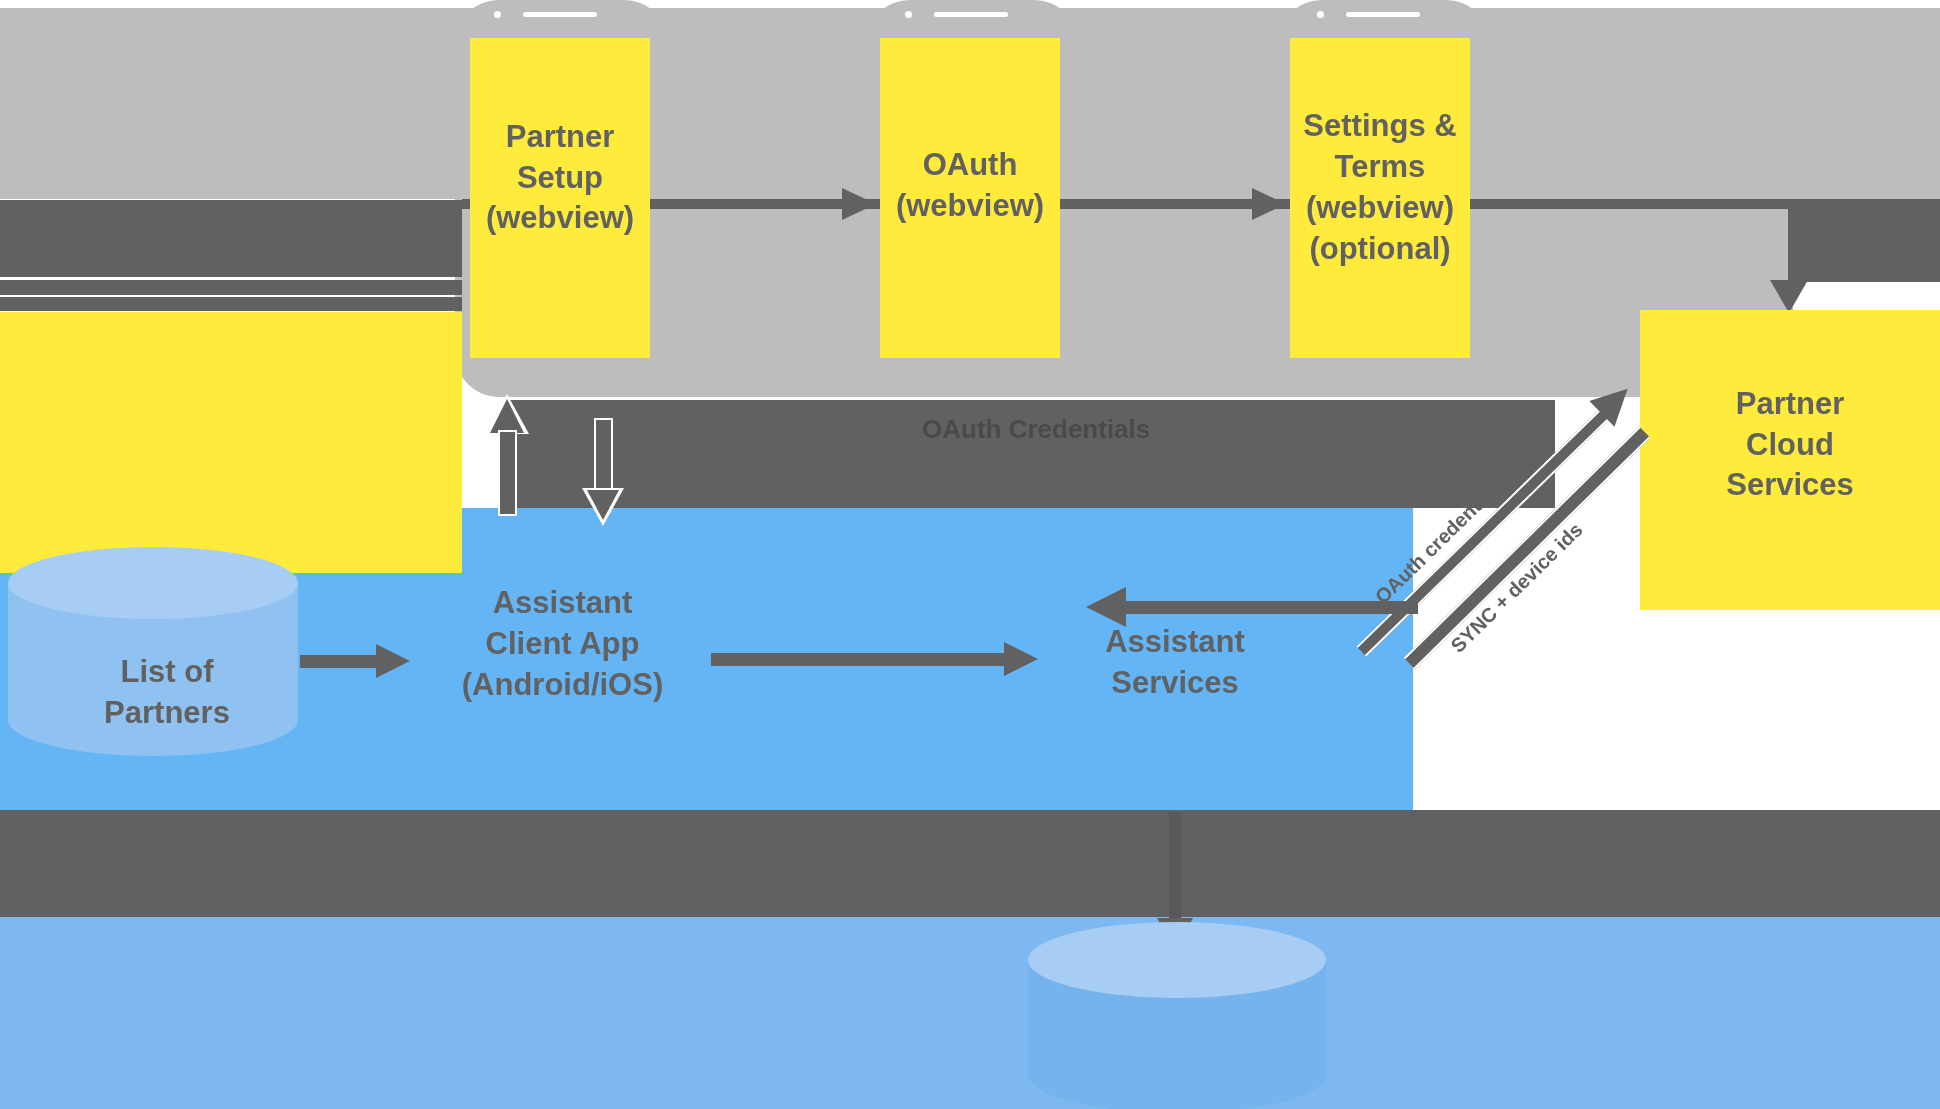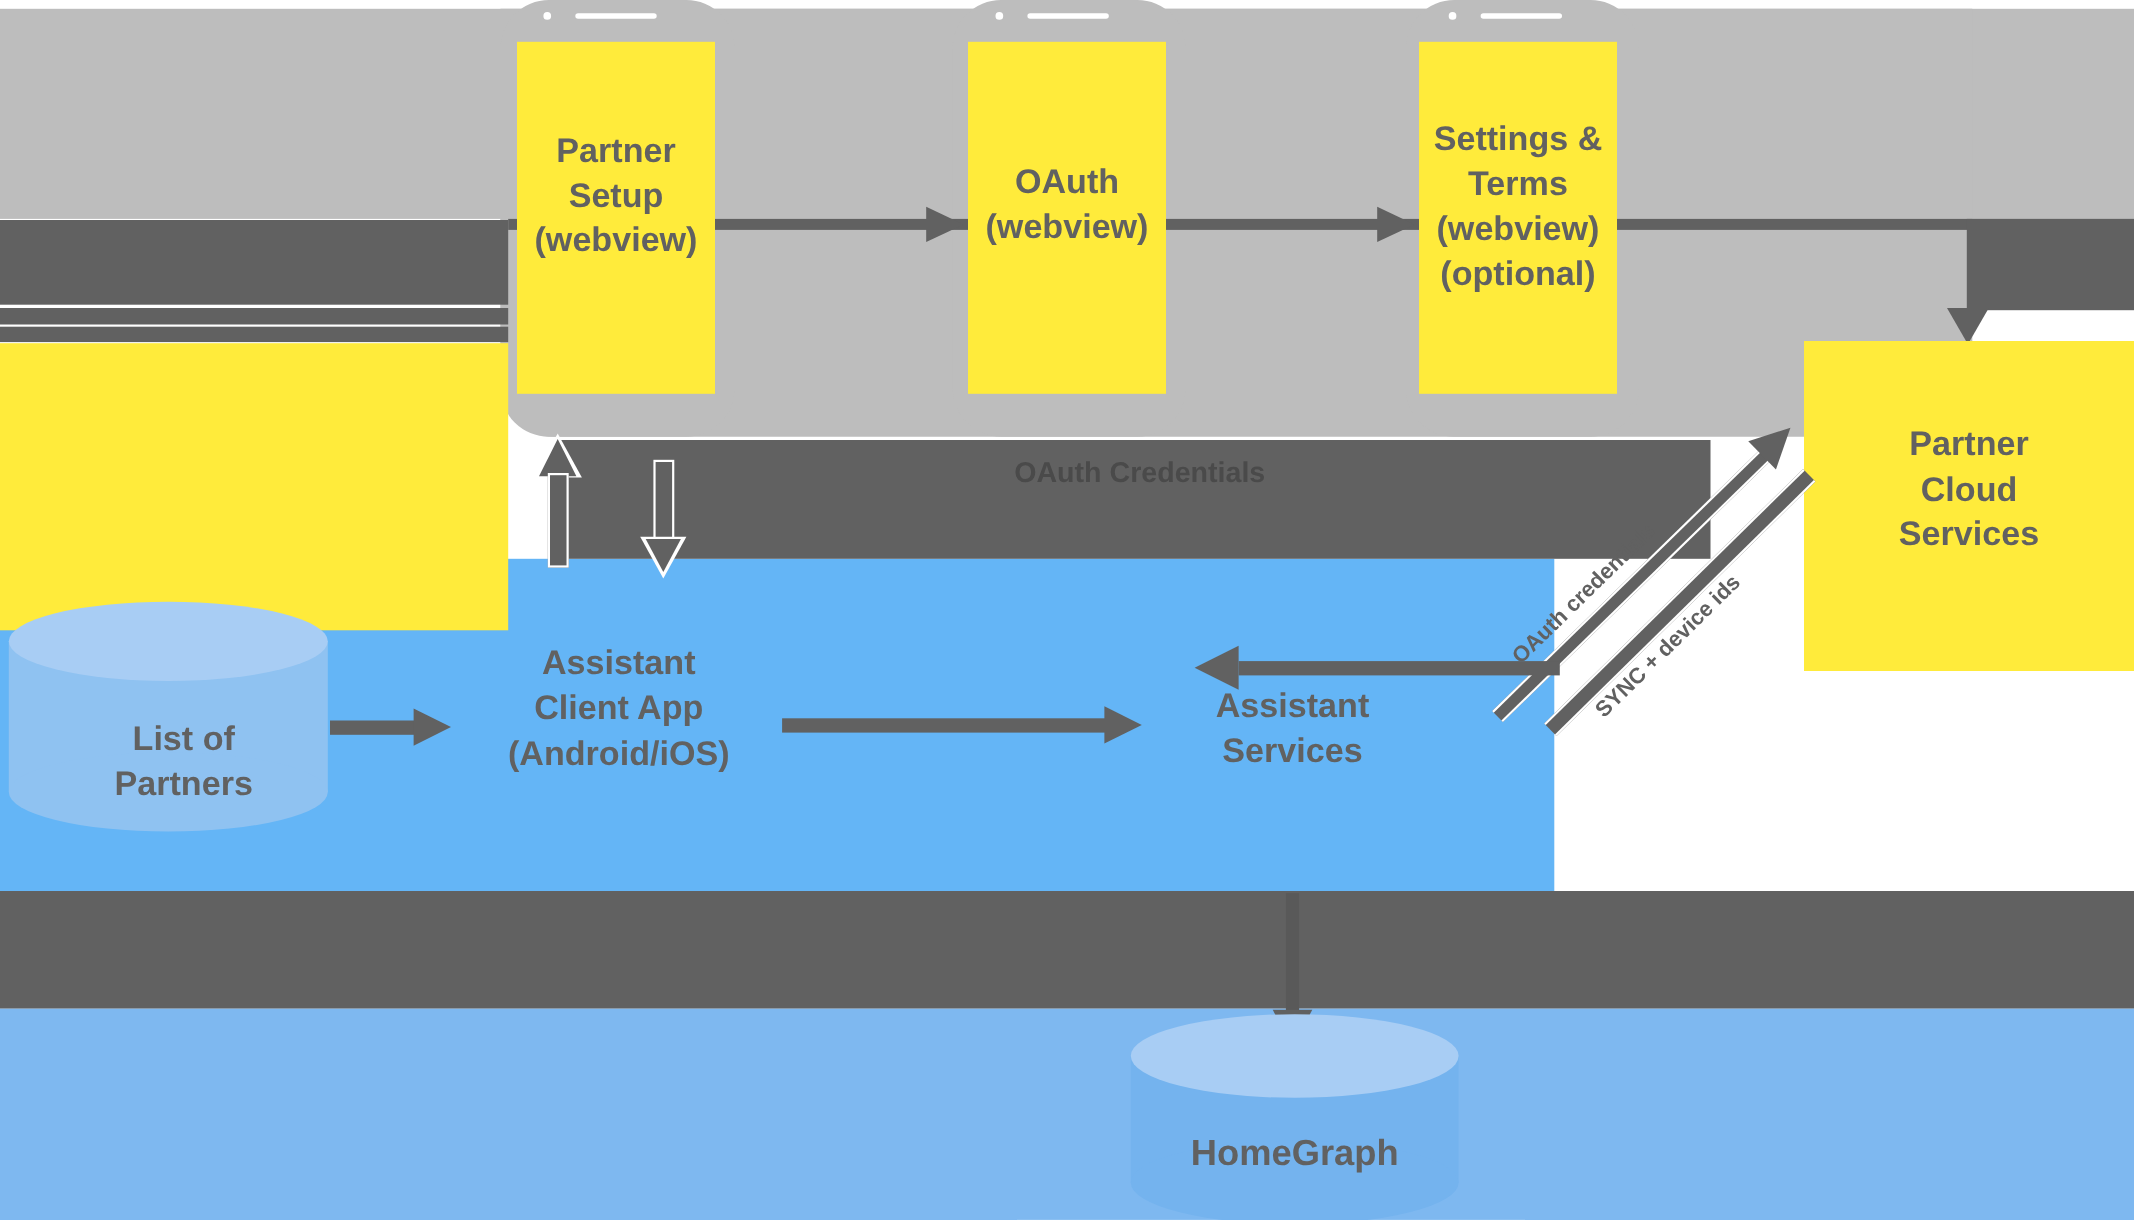--- a/index.html
+++ b/index.html
@@ -143,15 +143,14 @@
 
   <div class="abs dark" style="left:0;top:810px;width:1940px;height:107px;"></div>
   <div class="abs" style="left:0;top:917px;width:1940px;height:192px;background:var(--c-blue_light);"></div>
 
   <div class="abs" style="left:1169px;top:812px;width:12px;height:108px;background:#595959;"></div>
   <div class="abs tri" style="left:1157px;top:918px;border-left:18px solid transparent;border-right:18px solid transparent;border-top:34px solid var(--c-gray_dark);"></div>
 
   <div class="abs" style="left:1028px;top:960px;width:298px;height:115px;background:var(--c-cylinder_body_large);"></div>
   <div class="abs" style="left:1028px;top:1037px;width:298px;height:76px;border-radius:50%;background:var(--c-cylinder_body_large);"></div>
   <div class="abs" style="left:1028px;top:922px;width:298px;height:76px;border-radius:50%;background:var(--c-cylinder_top);"></div>
-  <div class="abs label node-label" style="left:1028px;top:1026px;width:298px;font-size:33px;">HomeGraph</div>
 
 </div>
 
 </body></html>

